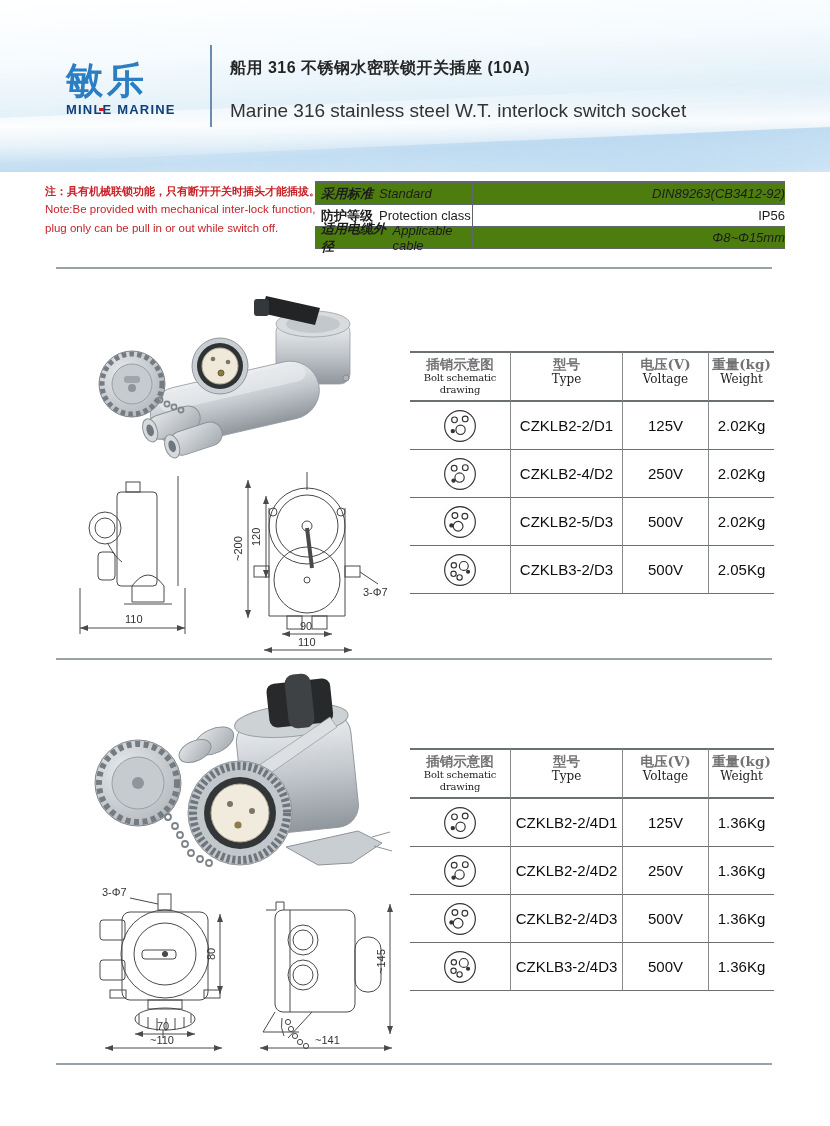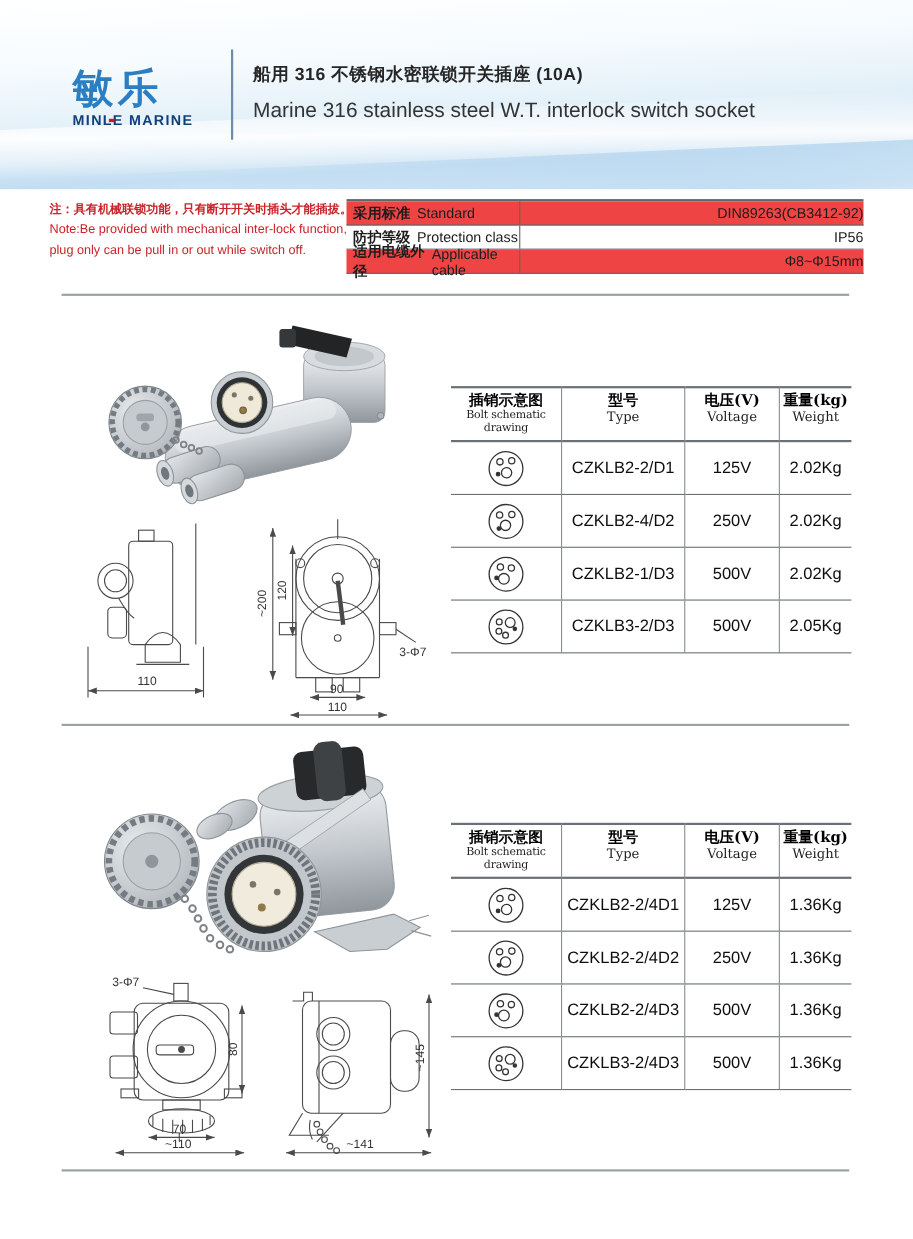--- a/index.html
+++ b/index.html
@@ -15,45 +15,45 @@
   .header::after{content:'';position:absolute;left:-20px;right:-20px;top:58%;height:26%;
     background:linear-gradient(2deg, rgba(255,255,255,0) 0%, rgba(255,255,255,.9) 50%, rgba(255,255,255,0) 100%);
     transform:rotate(-2.5deg);}
   .logo{position:absolute;left:66px;top:50px;z-index:3;margin-top:12px;}
   .logo-cn{font-size:37px;font-weight:bold;letter-spacing:4px;line-height:1;}
   .logo-en{position:relative;font-size:13px;font-weight:bold;letter-spacing:1.2px;margin-top:3px;}
   .logo-accent{position:absolute;left:33px;top:6px;width:5px;height:3px;z-index:4;}
   .v-divider{position:absolute;left:210px;top:45px;width:2px;height:82px;background:#6d8cab;z-index:3;}
   .title-block{position:absolute;left:230px;top:58px;z-index:3;}
   .title-cn{font-size:16px;font-weight:bold;color:#262626;letter-spacing:.5px;}
-  .title-en{font-size:19px;color:#333;margin-top:11px;}
+  .title-en{font-size:19px;color:#333;margin-top:21px;}
 
   
   .note{position:absolute;left:45px;top:184px;width:276px;}
   .note-cn{font-size:11px;font-weight:bold;line-height:1.45;}
   .note-en{font-size:11.5px;line-height:1.7;}
 
   
   .spec{position:absolute;left:315px;top:181px;width:470px;border-top:2px solid #60676b;}
   .spec-row{display:flex;align-items:center;height:21px;border-bottom:1px solid #60676b;font-size:13px;}
-  .spec-row.tint{background:#ef4444;}
+  .spec-row.tint{background:#4d7c0f;font-style:italic;}
   .spec-label{width:158px;height:100%;display:flex;align-items:center;gap:6px;padding-left:6px;
               border-right:1px solid #60676b;box-sizing:border-box;}
   .spec-label .cn{font-weight:bold;}
   .spec-value{flex:1;text-align:right;}
 
   
   .hr{position:absolute;left:56px;width:716px;height:2px;background:#9aa2a6;}
 
   
   .ptable{position:absolute;left:410px;width:364px;display:grid;grid-template-columns:101px 112px 86px 65px;}
   .ptable .h{border-top:2px solid #6a7074;border-bottom:2px solid #6a7074;text-align:center;
              padding:3px 0 4px;box-sizing:border-box;}
   .ptable .h .cn{display:block;font-family:"DejaVu Serif","Liberation Serif",serif;
-                 font-weight:bold;font-size:13.5px;color:#000000;line-height:1.2;}
+                 font-weight:bold;font-size:13.5px;color:#737373;line-height:1.2;}
   .ptable .h .en{display:block;font-family:"DejaVu Serif","Liberation Serif",serif;
                  font-size:12px;color:#1d1d1d;line-height:1.2;}
   .ptable .h .en.small{font-size:10px;letter-spacing:-.2px;}
   .ptable .c{height:47px;display:flex;align-items:center;justify-content:center;
              border-bottom:1.5px solid #6a7074;font-size:15px;color:#0e0e0e;}
   .ptable .br{border-right:1px solid #868c90;}
 
   .pin-svg{display:block;}
 
   svg text{font-family:"Liberation Sans","DejaVu Sans",sans-serif;font-size:11px;fill:#333;}
@@ -221,21 +221,21 @@
 
     <div class="c br">
         <svg class="pin-svg" width="36" height="36" viewBox="0 0 34 34">
           <circle cx="17" cy="17" r="14.5" fill="none" stroke="#333" stroke-width="1.1"></circle>
           <circle cx="12.2" cy="10.8" r="2.7" fill="none" stroke="#333" stroke-width="1.1"></circle>
           <circle cx="21.6" cy="11.6" r="2.7" fill="none" stroke="#333" stroke-width="1.1"></circle>
           <circle cx="15.2" cy="21" r="4.6" fill="none" stroke="#333" stroke-width="1.1"></circle>
           <circle cx="8.9" cy="20.2" r="1.5" fill="#333" stroke="#333" stroke-width="1.1"></circle>
         </svg>
       </div>
-    <div class="c br">CZKLB2-1/D3</div>
+    <div class="c br">CZKLB2-5/D3</div>
     <div class="c br">500V</div>
     <div class="c">2.02Kg</div>
 
     <div class="c br">
         <svg class="pin-svg" width="36" height="36" viewBox="0 0 34 34">
           <circle cx="17" cy="17" r="14.5" fill="none" stroke="#333" stroke-width="1.1"></circle>
           <circle cx="11.2" cy="12.6" r="2.5" fill="none" stroke="#333" stroke-width="1.1"></circle>
           <circle cx="10.9" cy="20.6" r="2.5" fill="none" stroke="#333" stroke-width="1.1"></circle>
           <circle cx="16.6" cy="24" r="2.5" fill="none" stroke="#333" stroke-width="1.1"></circle>
           <circle cx="20.6" cy="13.2" r="4.2" fill="none" stroke="#333" stroke-width="1.1"></circle>

